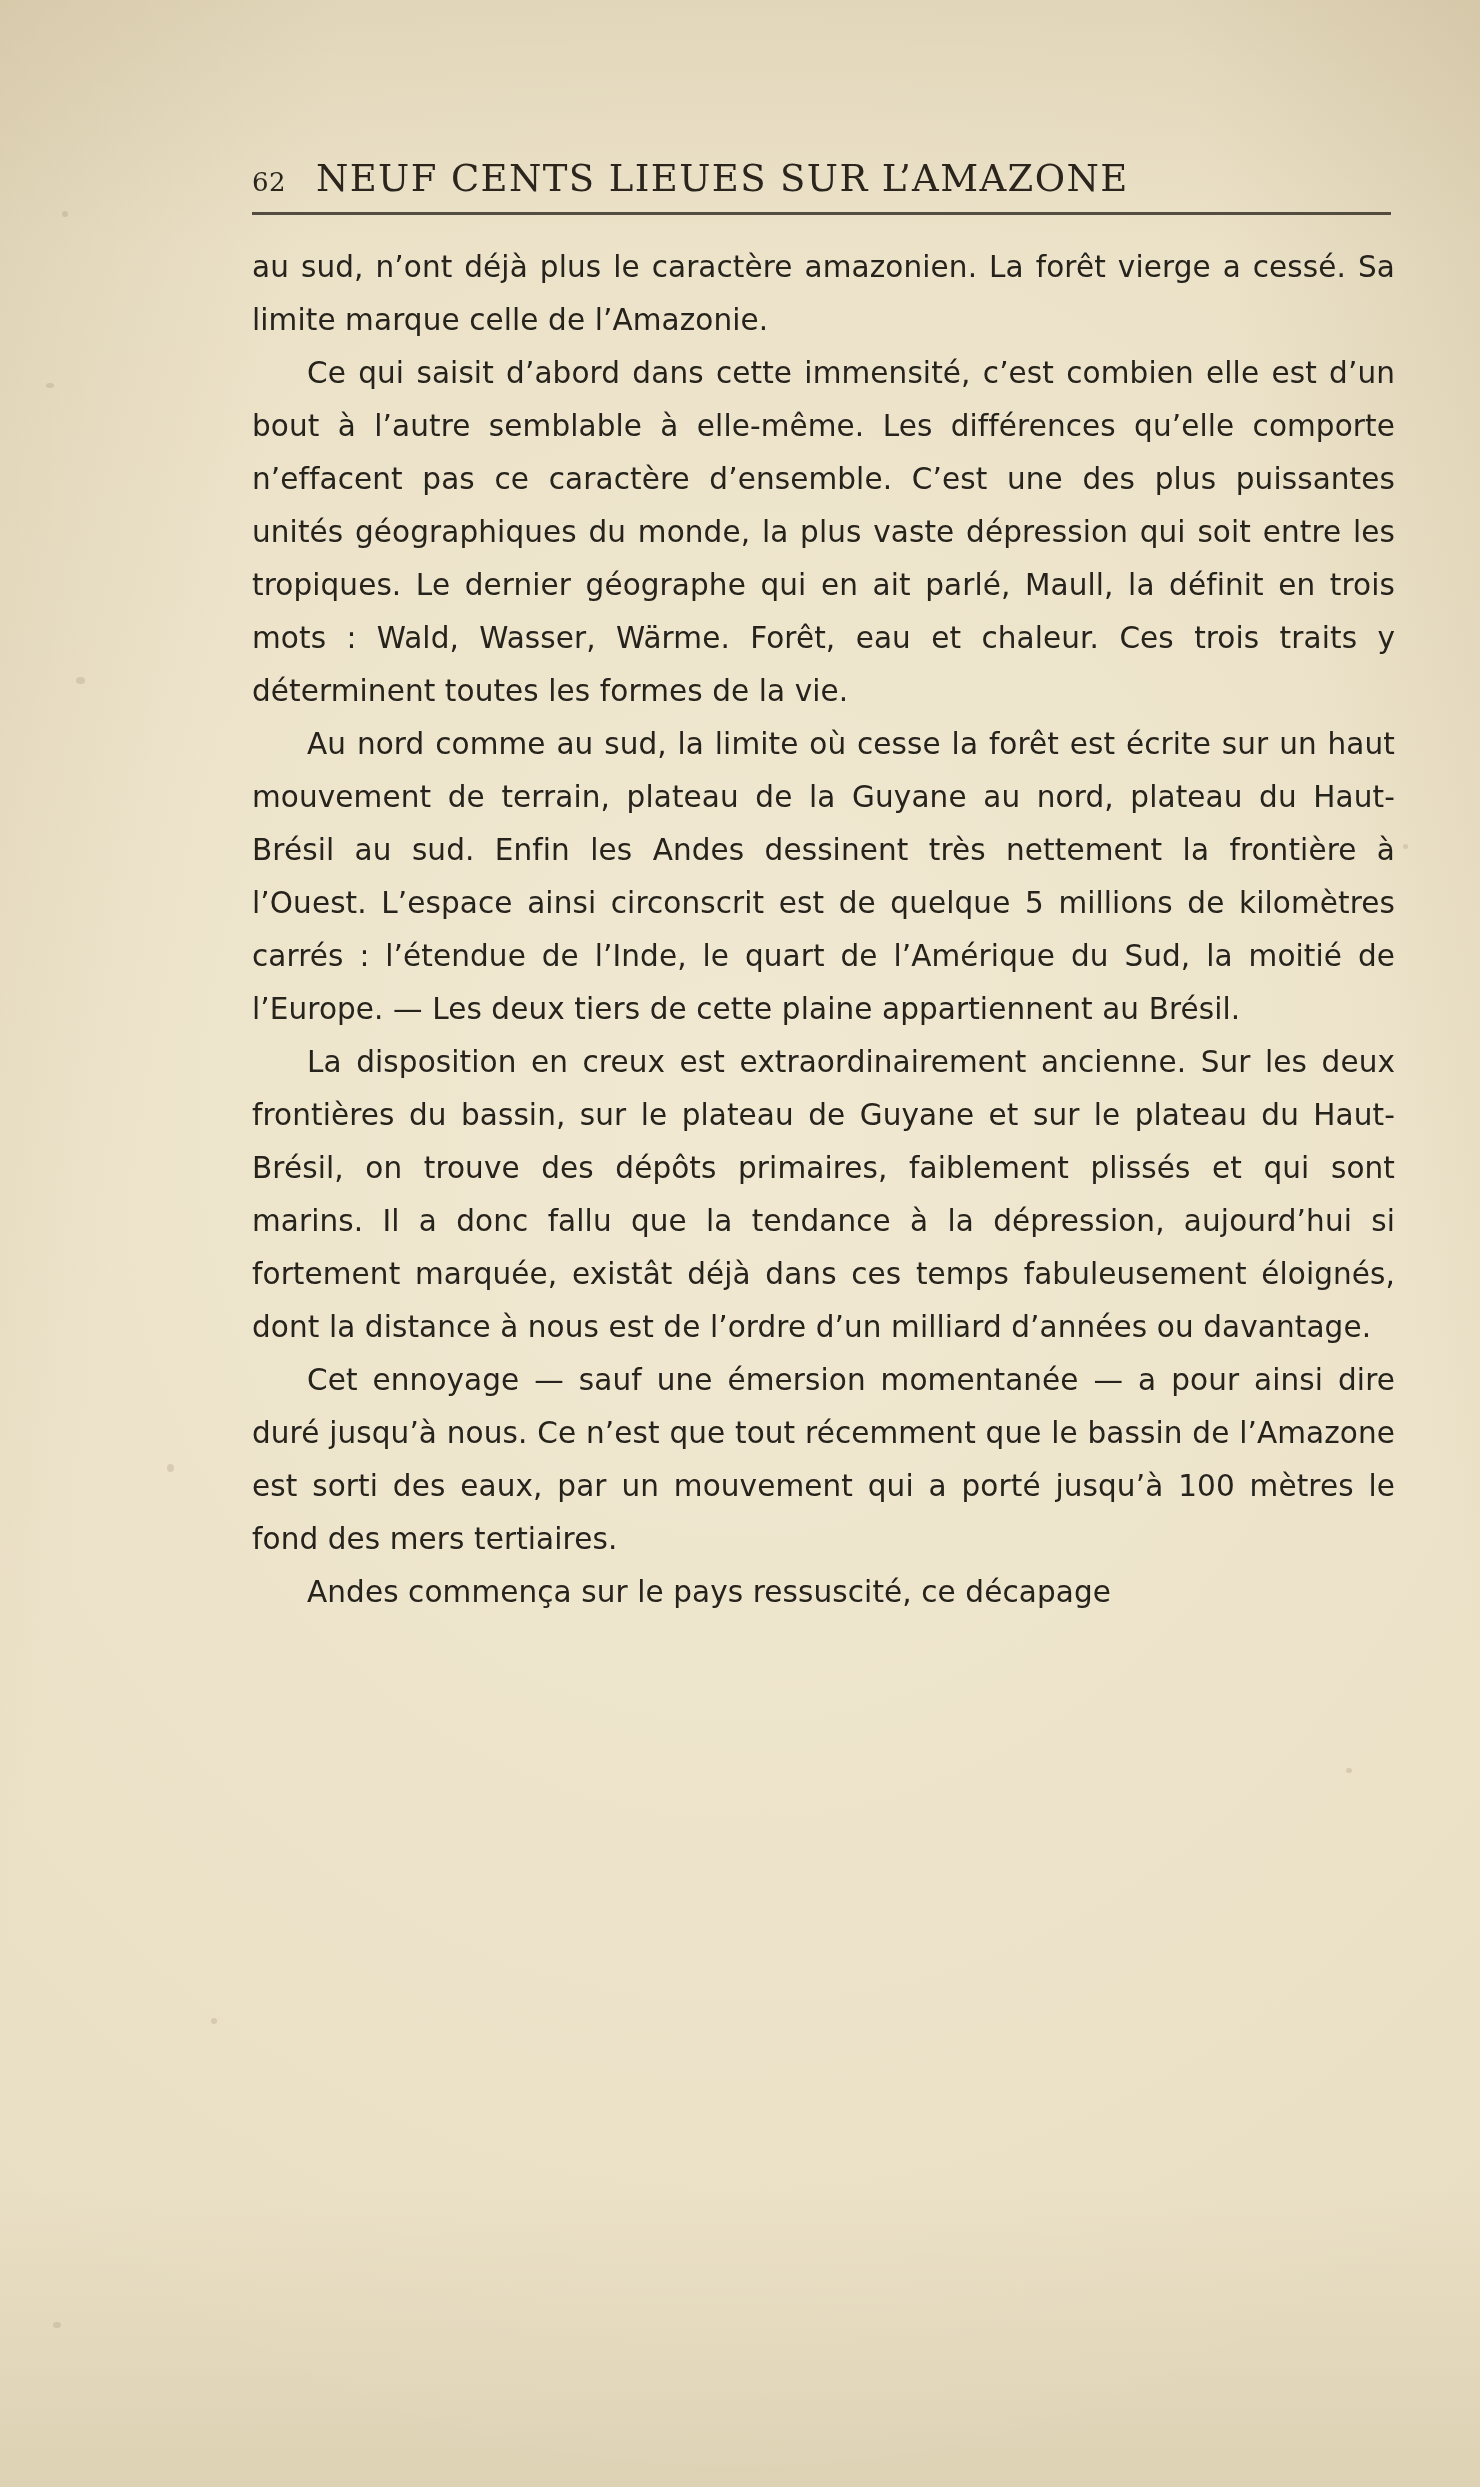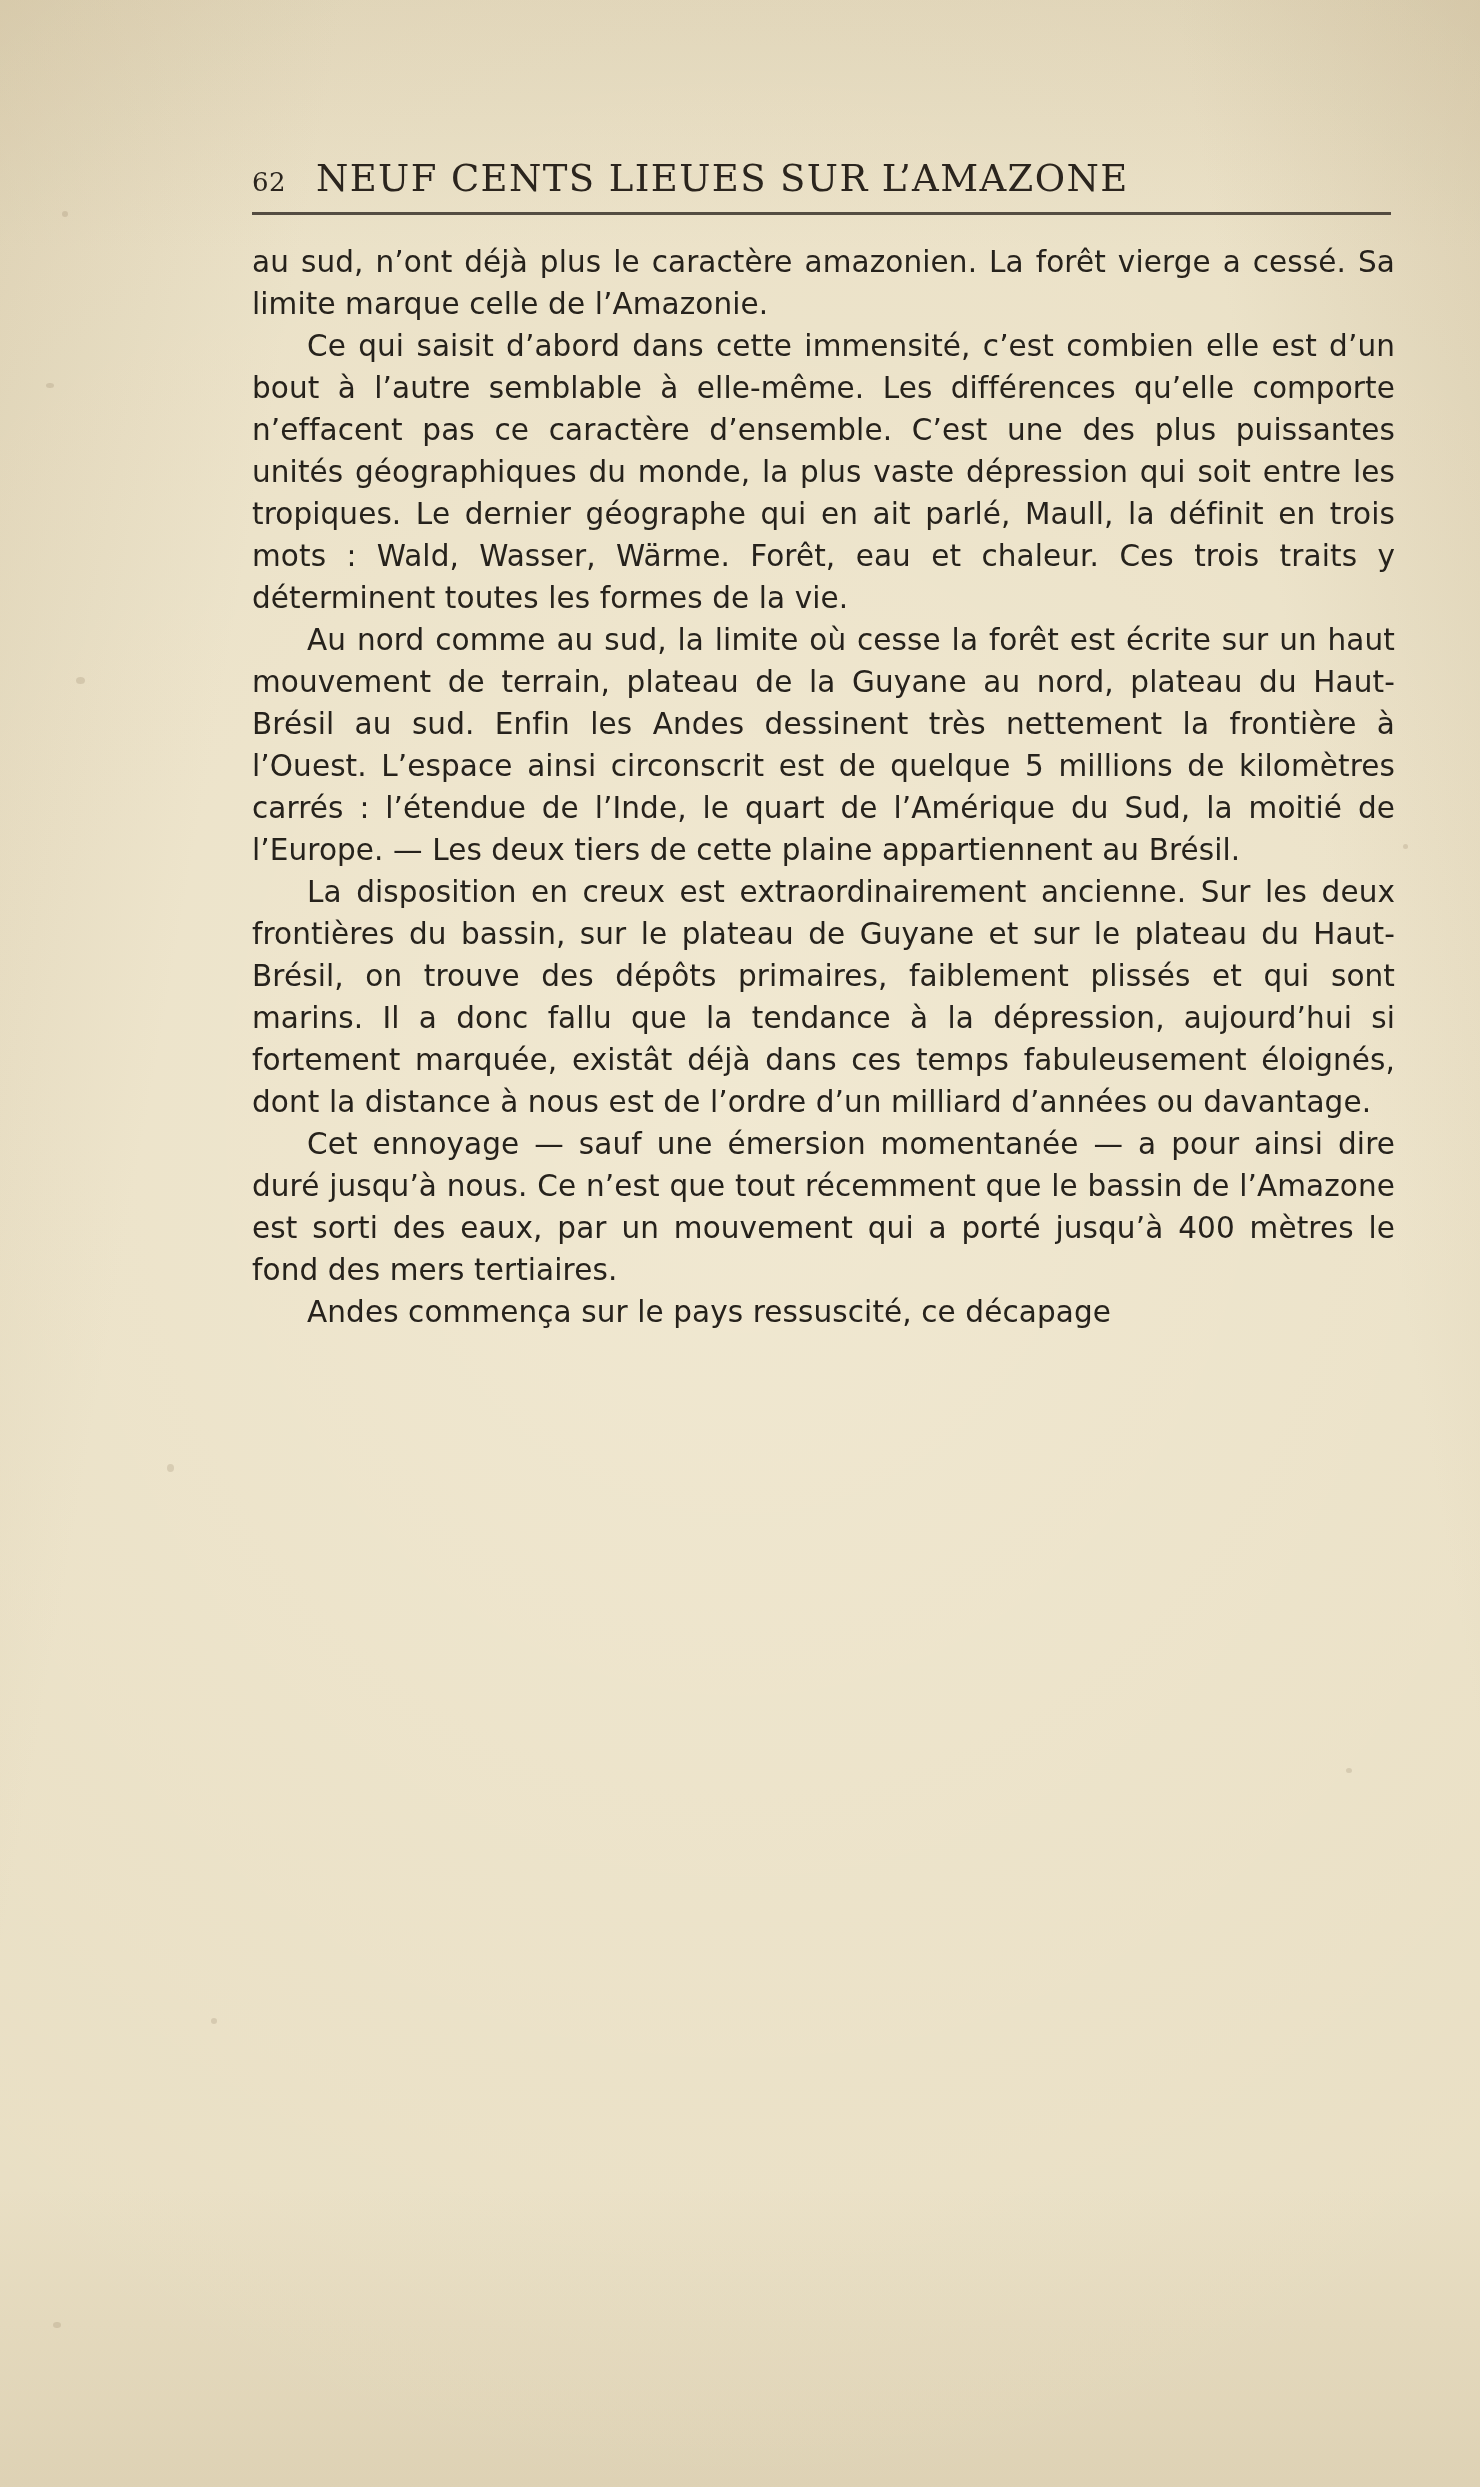--- a/index.html
+++ b/index.html
@@ -65,21 +65,21 @@
     height: 2.6px;
     background: #3a332a;
     width: 1139px;
     opacity: 0.85;
   }
 
   .body-text {
     margin-top: 26px;
     font-family: "DejaVu Sans", sans-serif;
     font-size: 29.5px;
-    line-height: 42px;
+    line-height: 53px;
     color: #26221c;
     text-align: justify;
     text-justify: inter-word;
     letter-spacing: 0.1px;
     width: 1143px;
   }
   .body-text p {
     margin: 0;
     text-indent: 0;
   }
@@ -107,19 +107,19 @@
       <span class="folio">62</span>
       <span class="running-title">NEUF CENTS LIEUES SUR L’AMAZONE</span>
     </div>
     <div class="rule"></div>
 
     <div class="body-text">
       <p>au sud, n’ont déjà plus le caractère amazonien. La forêt vierge a cessé. Sa limite marque celle de l’Amazonie.</p>
       <p class="indent">Ce qui saisit d’abord dans cette immensité, c’est combien elle est d’un bout à l’autre semblable à elle-même. Les différences qu’elle comporte n’effacent pas ce caractère d’ensemble. C’est une des plus puissantes unités géographiques du monde, la plus vaste dépression qui soit entre les tropiques. Le dernier géographe qui en ait parlé, Maull, la définit en trois mots : Wald, Wasser, Wärme. Forêt, eau et chaleur. Ces trois traits y déterminent toutes les formes de la vie.</p>
       <p class="indent">Au nord comme au sud, la limite où cesse la forêt est écrite sur un haut mouvement de terrain, plateau de la Guyane au nord, plateau du Haut-Brésil au sud. Enfin les Andes dessinent très nettement la frontière à l’Ouest. L’espace ainsi circonscrit est de quelque 5 millions de kilomètres carrés : l’étendue de l’Inde, le quart de l’Amérique du Sud, la moitié de l’Europe. — Les deux tiers de cette plaine appartiennent au Brésil.</p>
       <p class="indent">La disposition en creux est extraordinairement ancienne. Sur les deux frontières du bassin, sur le plateau de Guyane et sur le plateau du Haut-Brésil, on trouve des dépôts primaires, faiblement plissés et qui sont marins. Il a donc fallu que la tendance à la dépression, aujourd’hui si fortement marquée, existât déjà dans ces temps fabuleusement éloignés, dont la distance à nous est de l’ordre d’un milliard d’années ou davantage.</p>
-      <p class="indent">Cet ennoyage — sauf une émersion momentanée — a pour ainsi dire duré jusqu’à nous. Ce n’est que tout récemment que le bassin de l’Amazone est sorti des eaux, par un mouvement qui a porté jusqu’à 400 mètres le fond des mers tertiaires.</p>
+      <p class="indent">Cet ennoyage — sauf une émersion momentanée — a pour ainsi dire duré jusqu’à nous. Ce n’est que tout récemment que le bassin de l’Amazone est sorti des eaux, par un mouvement qui a porté jusqu’à 100 mètres le fond des mers tertiaires.</p>
       <p class="indent">Andes commença sur le pays ressuscité, ce décapage</p>
     </div>
 
   </div>
 </div>
 
 
 </body></html>

